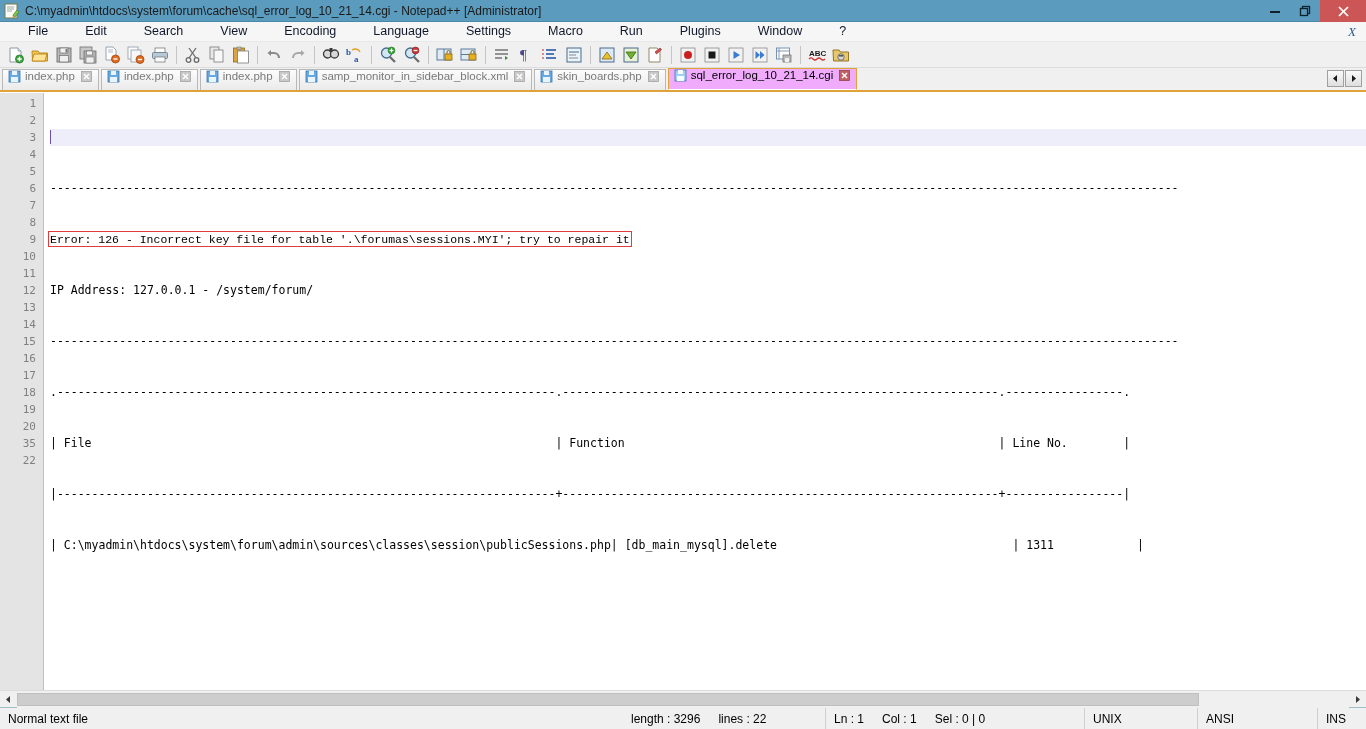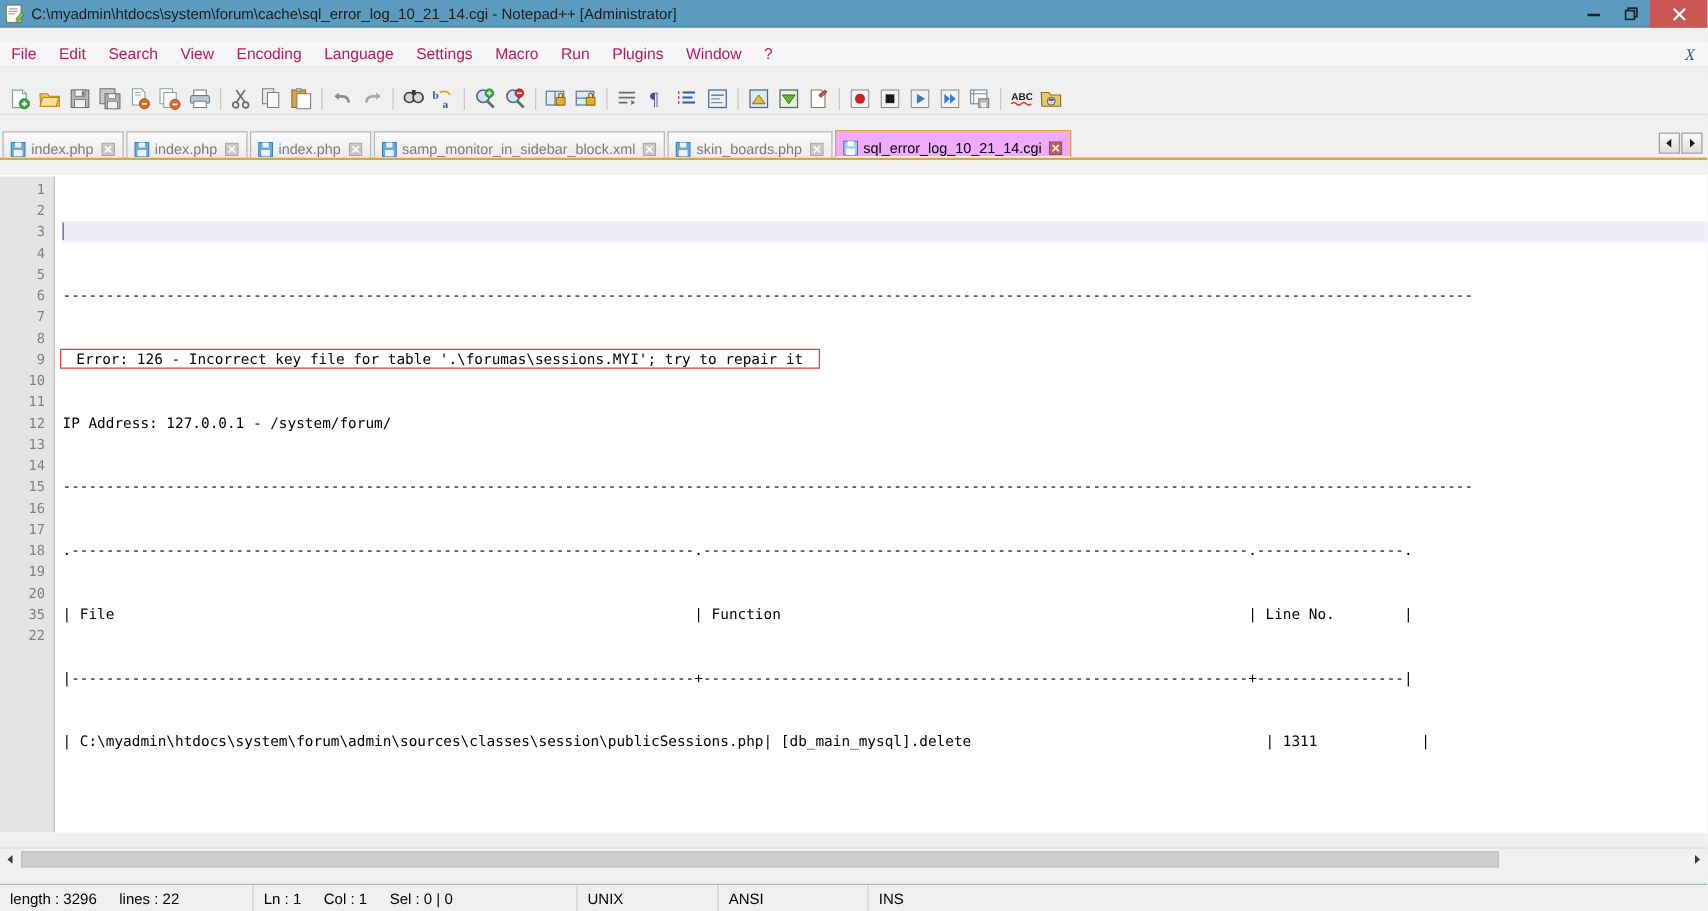--- a/index.html
+++ b/index.html
@@ -8,21 +8,20 @@
     width: 1366px; height: 729px;
     overflow: hidden;
     font-family: "Liberation Sans", sans-serif;
     background: #f0f0f0;
   }
   #app {
     width: 1366px; height: 729px;
     position: relative;
     display: flex; flex-direction: column;
     background: #f0f0f0;
-    gap: 12px;
   }
 
   
   .titlebar {
     height: 22px;
     background: #5b9bbd;
     display: flex; align-items: center;
     position: relative;
     flex: 0 0 22px;
     border-bottom: 1px solid #4a87a8;
@@ -52,24 +51,25 @@
   .menubar {
     height: 20px;
     background: #f6f6f6;
     display: flex; align-items: center;
     flex: 0 0 20px;
     position: relative;
     border-bottom: 1px solid #e8e8e8;
   }
   .menuitem {
     font-size: 12.5px;
-    color: #be185d;
+    color: #0f172a;
     padding: 2px 9px 3px 9px;
     white-space: nowrap;
     line-height: 15px;
+    margin-left: 19px;
   }
   .menu-x {
     position: absolute; right: 10px; top: 2px;
     font-size: 13px; color: #2b5d8a; font-style: italic;
     font-family: "Liberation Serif", serif;
   }
 
   
   .toolbar {
     height: 26px;
@@ -95,21 +95,21 @@
     height: 24px;
     background: #f0f0f0;
     display: flex; align-items: flex-end;
     flex: 0 0 24px;
     position: relative;
     padding-left: 2px;
     border-bottom: 2px solid #e0a33a;
   }
   .tab {
     height: 21px;
-    display: flex; align-items: flex-end;
+    display: flex; align-items: flex-start;
     padding: 0 5px 0 5px;
     margin-right: 2px;
     font-size: 11.5px;
     color: #7a7a7a;
     background: linear-gradient(to bottom,#fcfcfc,#eaeaea);
     border: 1px solid #b8b8b8;
     border-bottom: none;
     white-space: nowrap;
   }
   .tab.active {
@@ -175,25 +175,26 @@
   .code .line { height: 17px; position: relative; }
   .code .line.caret-line { background: #eeeefb; }
   .caret {
     position: absolute; left: 0; top: 1px;
     width: 1px; height: 14px; background: #6a4fb8;
   }
   .boxed {
     display: inline-block;
     border: 1px solid #e03c3c;
     margin-left: -2px;
-    padding: 0 12px;
+    padding: 0 1px;
     line-height: 15px;
     height: 16px;
     position: relative;
     top: 0px;
+    font-family: Liberation Mono, monospace;
   }
 
   
   .hscroll {
     height: 17px; flex: 0 0 17px;
     background: #f0f0f0;
     display: flex; align-items: center;
     border-top: 1px solid #dcdcdc;
   }
   .hscroll .sb-arrow {
@@ -711,20 +712,21 @@
       <div class="sb-thumb"></div>
     </div>
     <div class="sb-arrow">
       <svg width="9" height="9" viewBox="0 0 9 9">
           <path d="M3 1 L7 4.5 L3 8 Z" fill="#3a3a3a"></path>
         </svg>
     </div>
   </div>
 
   <div class="statusbar">
+    <div class="sb-cell first" style="width:623px;">Normal text file</div>
     <div class="sb-cell" style="width:203px;">
       <span class="sb-sub">length : 3296</span>
       <span>lines : 22</span>
     </div>
     <div class="sb-cell" style="width:259px;">
       <span class="sb-sub">Ln : 1</span>
       <span class="sb-sub">Col : 1</span>
       <span>Sel : 0 | 0</span>
     </div>
     <div class="sb-cell" style="width:113px;">UNIX</div>

